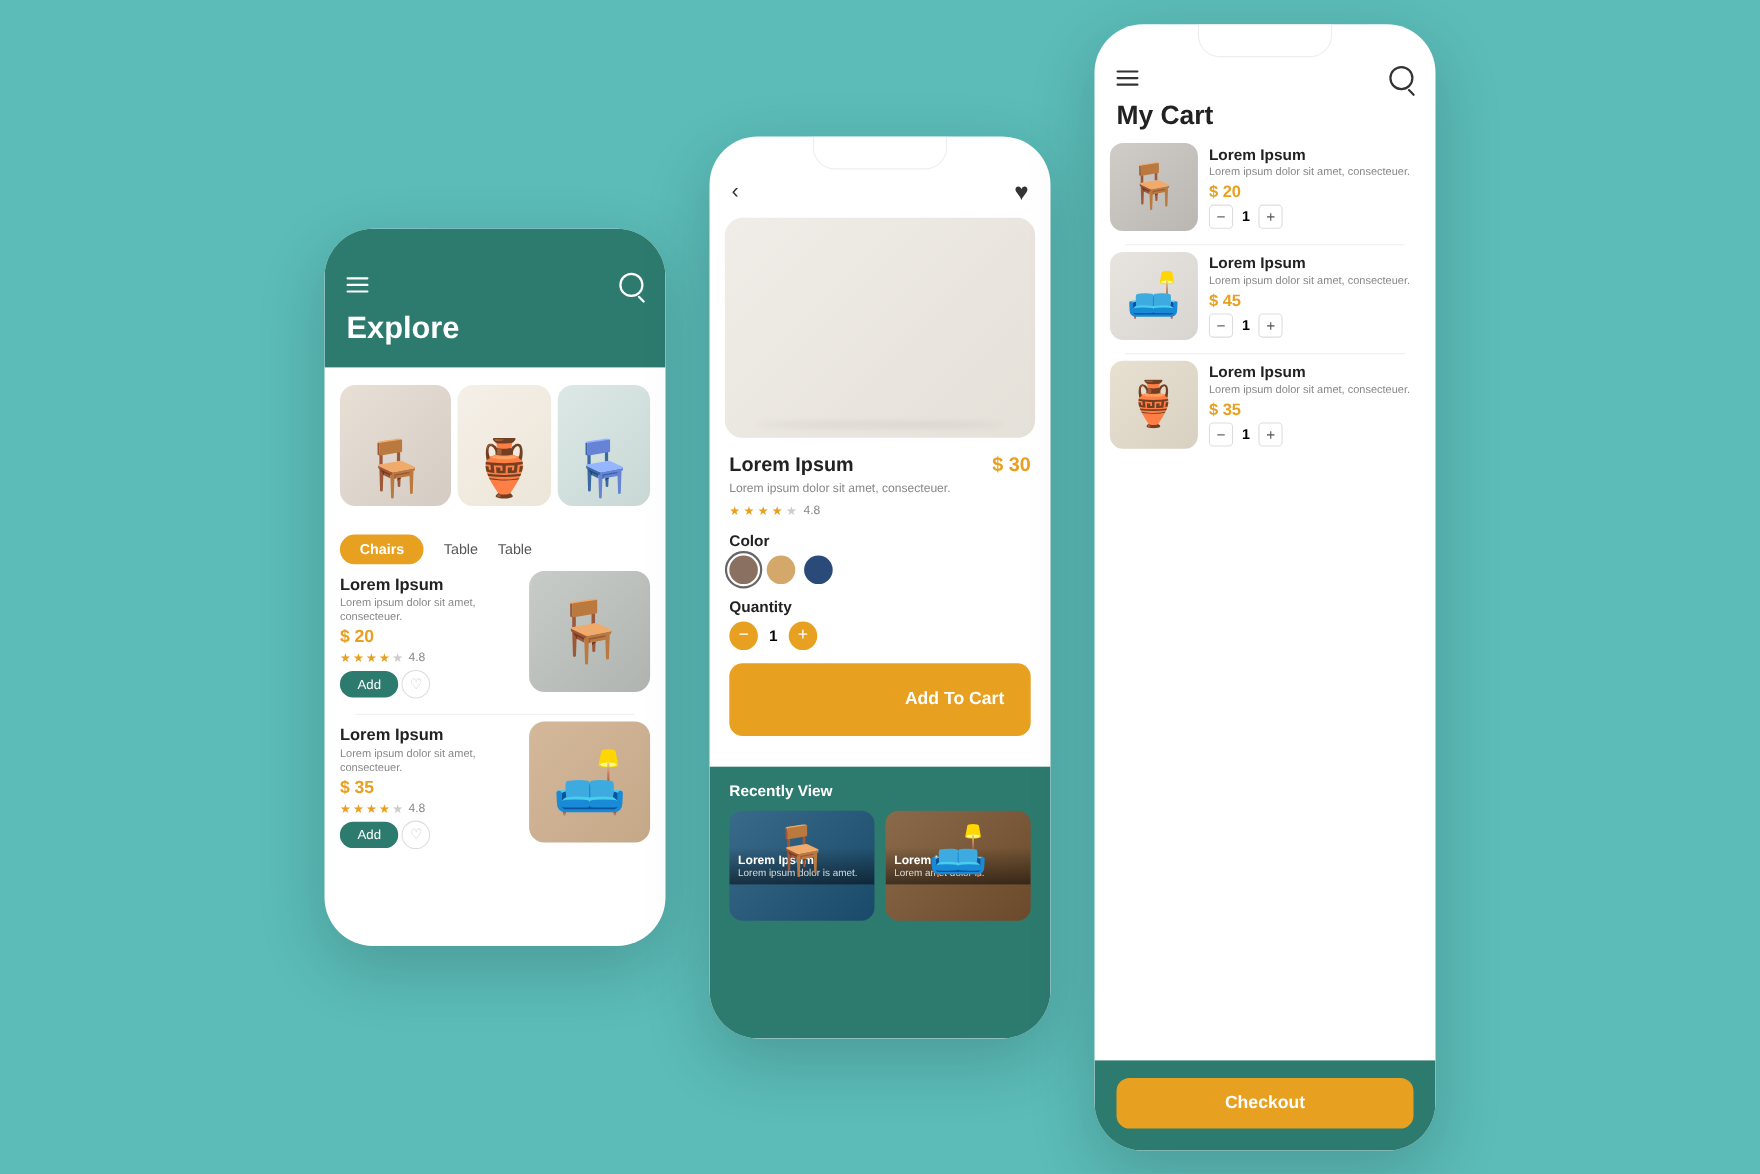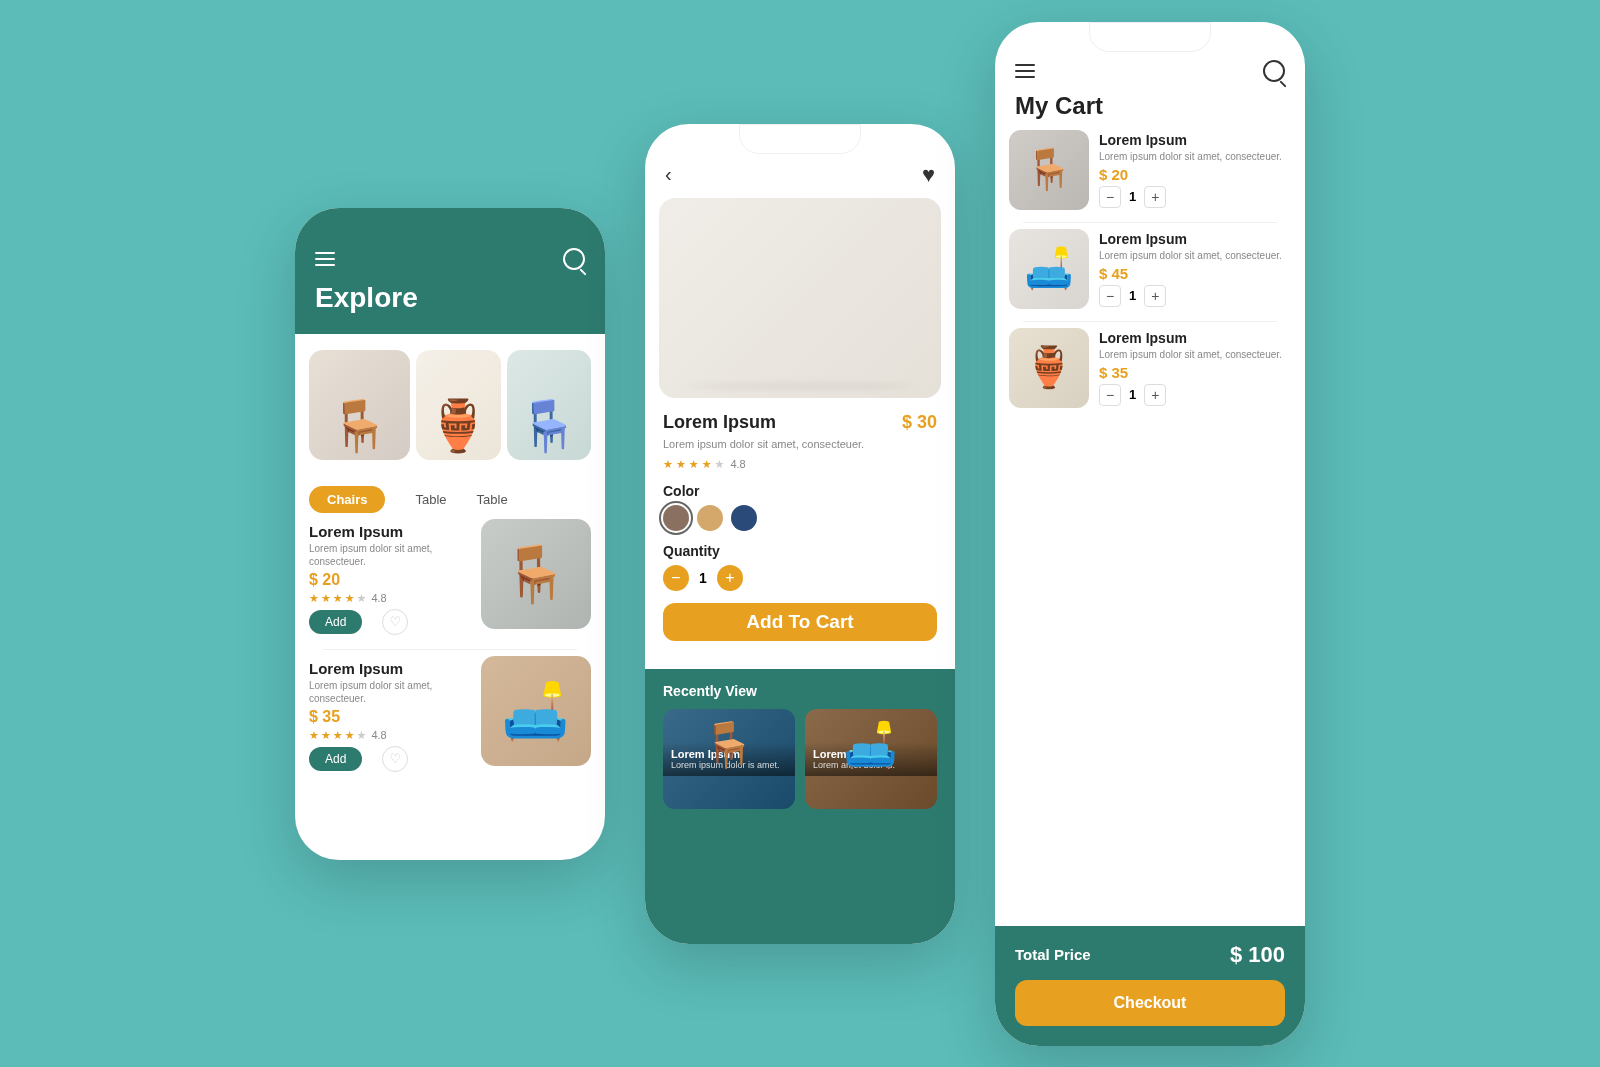--- a/index.html
+++ b/index.html
@@ -116,21 +116,21 @@
       font-size: 50px;
       position: absolute;
       bottom: 5px;
       left: 50%;
       transform: translateX(-50%);
       filter: hue-rotate(200deg);
     }
 
     .categories {
       display: flex;
-      gap: 30px;
+      gap: 18px;
       padding: 10px 14px 6px;
       align-items: center;
     }
     .cat-active {
       background: #e8a020;
       color: white;
       padding: 6px 18px;
       border-radius: 20px;
       font-size: 13px;
       font-weight: 600;
@@ -152,21 +152,21 @@
       align-items: stretch;
     }
     .product-info { flex: 1; padding: 4px 0; }
     .product-name { font-size: 15px; font-weight: 700; color: #222; }
     .product-desc { font-size: 10px; color: #888; margin: 2px 0; line-height: 1.3; }
     .product-price { font-size: 16px; font-weight: 700; color: #e8a020; margin: 3px 0; }
     .product-stars { display: flex; align-items: center; gap: 2px; }
     .star { color: #e8a020; font-size: 11px; }
     .star-empty { color: #ccc; font-size: 11px; }
     .star-rating { font-size: 11px; color: #888; margin-left: 3px; }
-    .product-actions { display: flex; gap: 20px; margin-top: 4px; align-items: center; }
+    .product-actions { display: flex; gap: 3px; margin-top: 4px; align-items: center; }
     .btn-add {
       background: #2d7a6e;
       color: white;
       border: none;
       padding: 5px 16px;
       border-radius: 12px;
       font-size: 12px;
       cursor: pointer;
     }
     .btn-heart {
@@ -266,26 +266,27 @@
     }
     .qty-minus { background: #e8a020; color: white; }
     .qty-plus { background: #e8a020; color: white; }
     .qty-num { font-size: 14px; font-weight: 600; }
 
     .add-to-cart-btn {
       width: 100%;
       background: #e8a020;
       color: white;
       border: none;
-      padding: 8px;
+      padding: 24px;
       border-radius: 12px;
-      font-size: 19px;
+      font-size: 16px;
       font-weight: 600;
       cursor: pointer;
       margin-bottom: 14px;
+      text-align: right;
     }
 
     .recently-view {
       background: #2d7a6e;
       padding: 14px 18px;
       flex: 1;
     }
     .recently-title { color: white; font-size: 14px; font-weight: 700; margin-bottom: 10px; }
     .recently-grid { display: flex; gap: 10px; }
     .recently-item {
@@ -703,20 +704,16 @@
             <span class="cart-qty-num">1</span>
             <button class="cart-qty-btn">+</button>
           </div>
         </div>
       </div>
     </div>
 
     <div style="flex:1;"></div>
 
     <div class="cart-footer">
-      <div class="total-row">
-        <span class="total-label">Total Price</span>
-        <span class="total-amount">$ 100</span>
-      </div>
       <button class="checkout-btn">Checkout</button>
     </div>
   </div>
 </div>
 
 </body></html>

